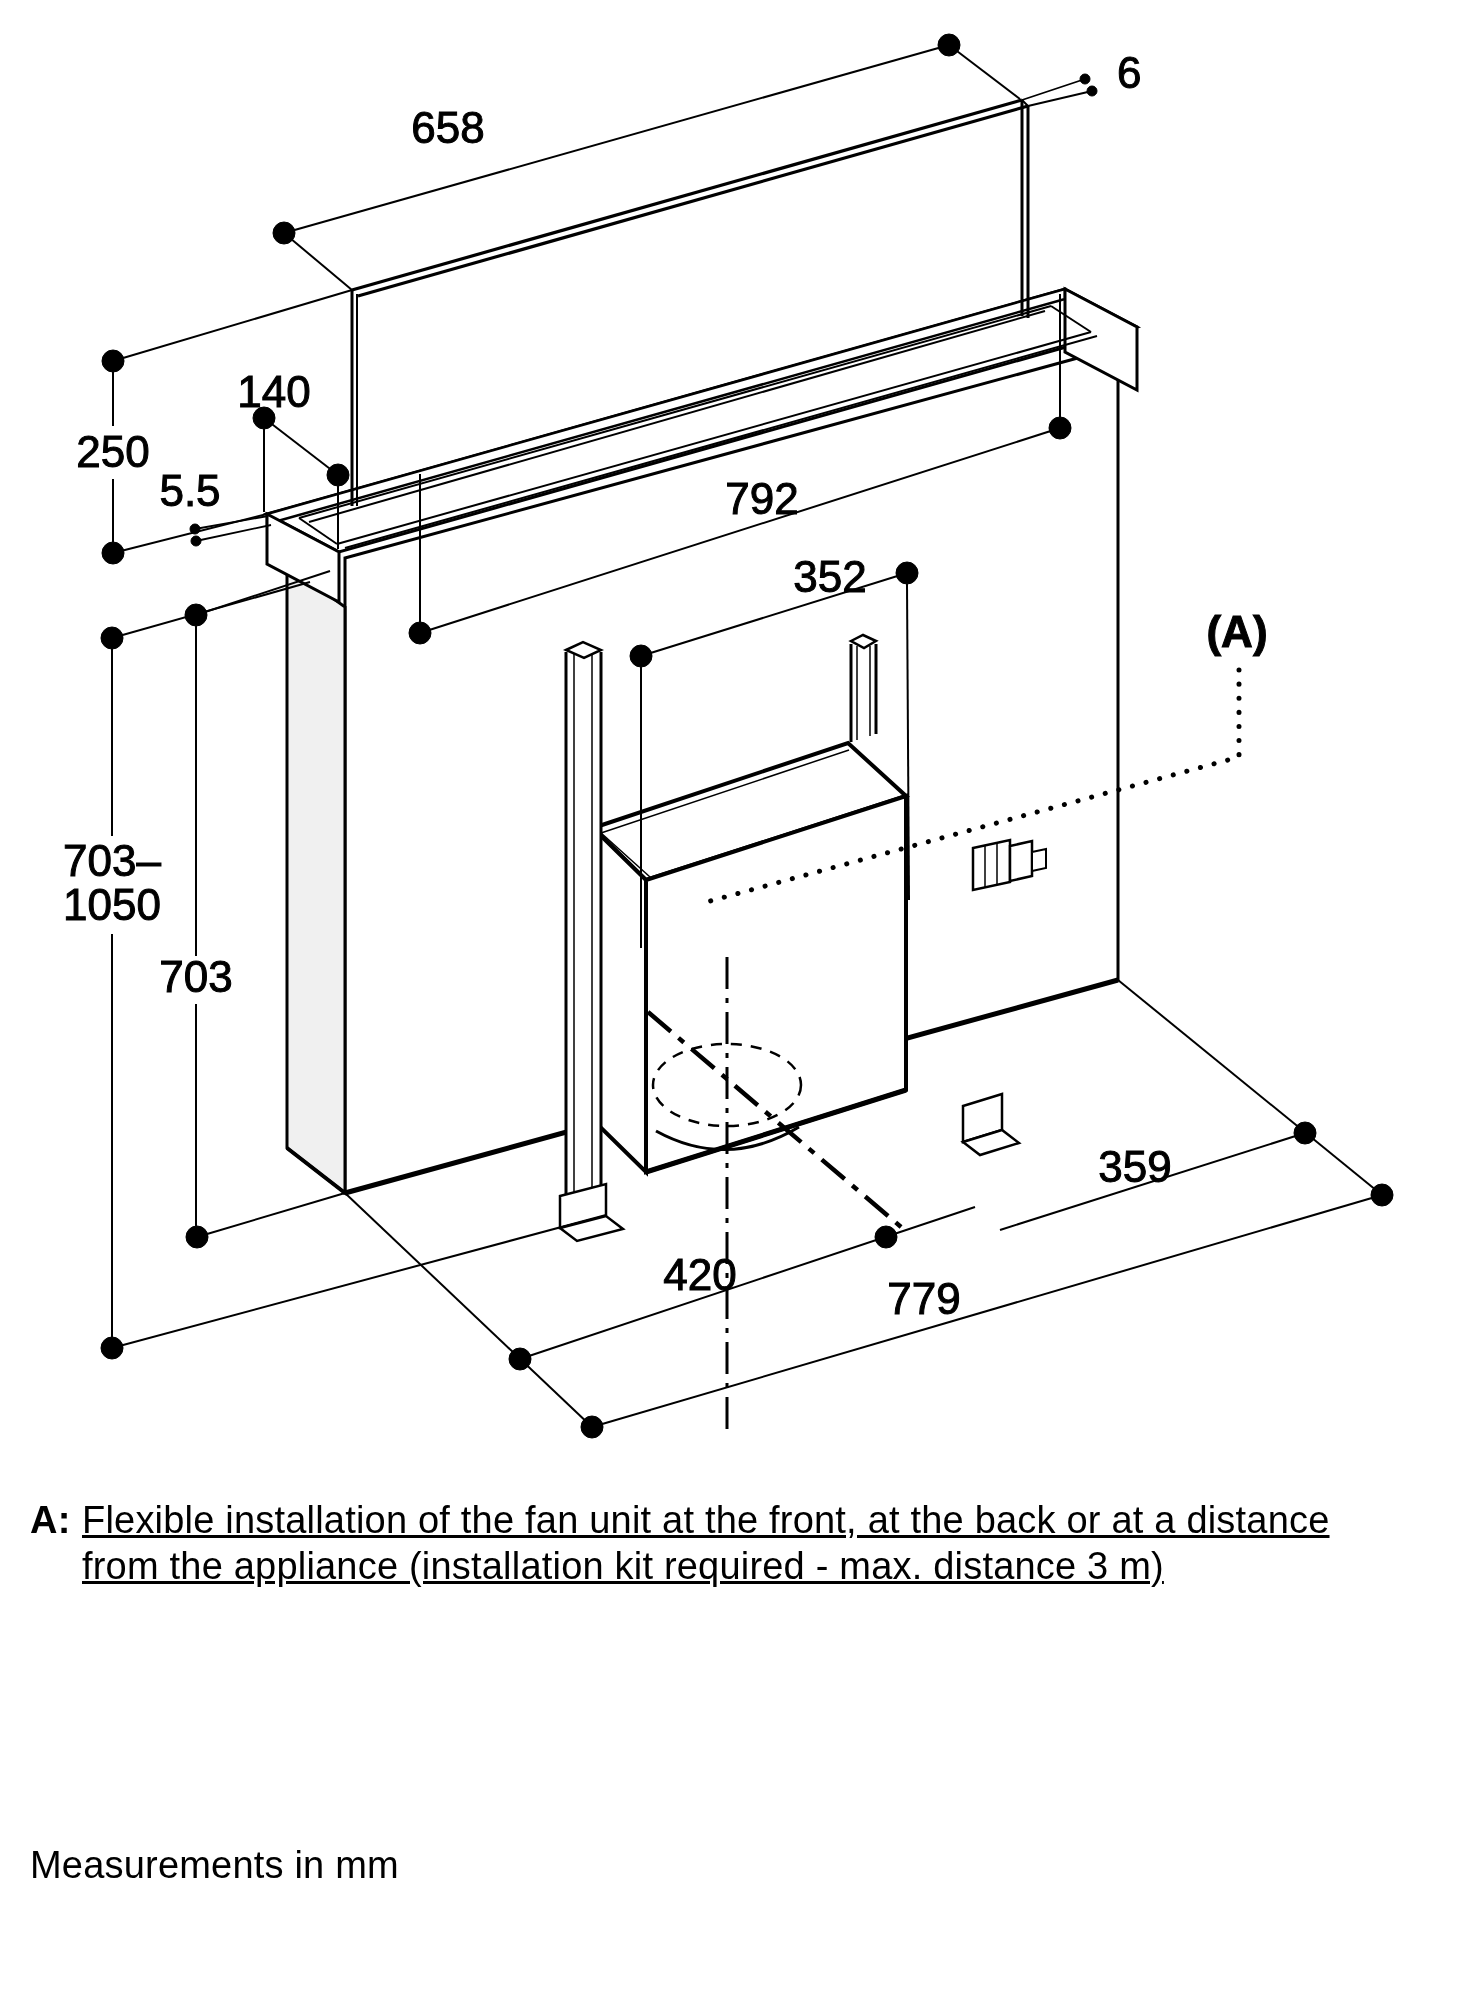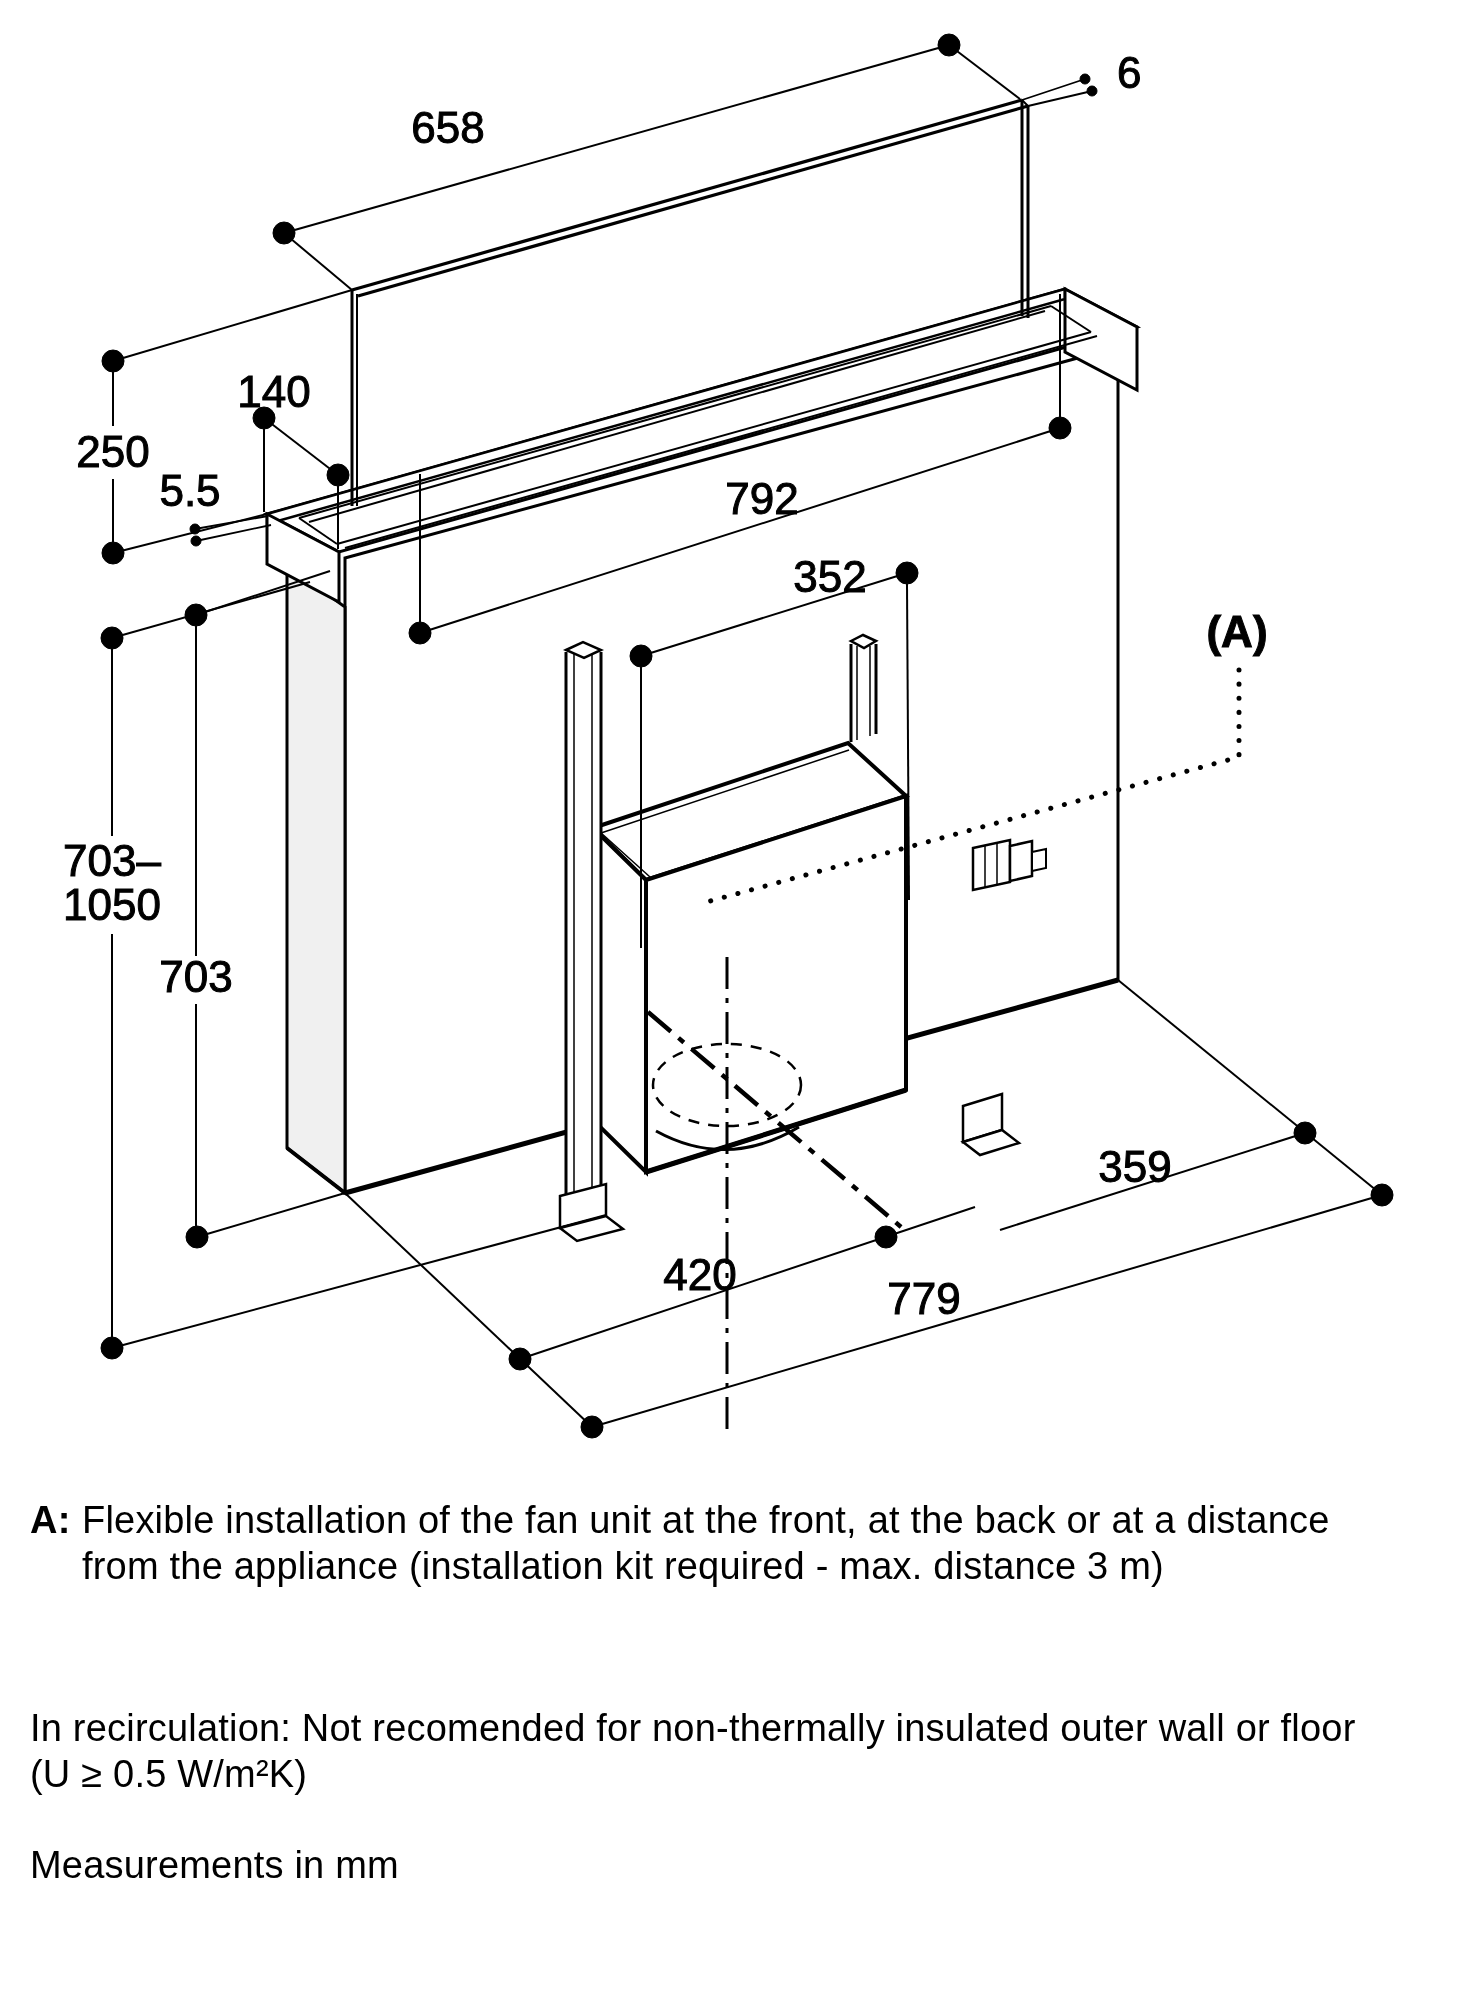--- a/index.html
+++ b/index.html
@@ -5,21 +5,21 @@
   html,body{margin:0;padding:0;background:#ffffff;}
   .stage{position:relative;width:1482px;height:2000px;background:#ffffff;overflow:hidden;
          font-family:"Liberation Sans",sans-serif;color:#000;}
   svg{position:absolute;left:0;top:0;}
   .dim{font-family:"Liberation Sans",sans-serif;font-size:44px;fill:#000000;}
   .dimb{font-weight:700;}
   .notes{position:absolute;left:0;top:0;width:1482px;height:2000px;pointer-events:none;}
   .note{position:absolute;font-size:38px;line-height:46px;letter-spacing:0.2px;}
   .note .prefix{font-weight:700;display:inline-block;min-width:52px;vertical-align:top;}
   .note .body{display:inline-block;vertical-align:top;}
-  .ln{display:block;}
+  .ln{display:block;text-decoration:underline;}
 </style>
 </head>
 <body>
 
 <div class="stage">
 
 <svg width="1482" height="2000" viewBox="0 0 1482 2000">
 
   <g stroke="#000" fill="none">
     <path d="M345,558 L1118,347 L1118,980 L345,1193 Z" fill="#ffffff" stroke-width="3"></path>
@@ -212,21 +212,17 @@
   </g>
 </svg>
 
 <div class="notes">
 
   <div class="note" style="left:30px;top:1497px;">
     <span class="prefix">A:</span><span class="body"><span class="ln">Flexible installation of the fan unit at the front, at the back or at a distance</span><span class="ln">from the appliance (installation kit required - max. distance 3 m)</span></span>
   </div>
 
 
-  <div class="note" style="left:30px;top:1705px;">
-    <span class="ln">In recirculation: Not recomended for non-thermally insulated outer wall or floor</span>
-    <span class="ln">(U ≥ 0.5 W/m²K)</span>
-  </div>
 
   <div class="note" style="left:30px;top:1842px;text-align:right;">Measurements in mm</div>
 
 </div>
 </div>
 
 </body></html>

